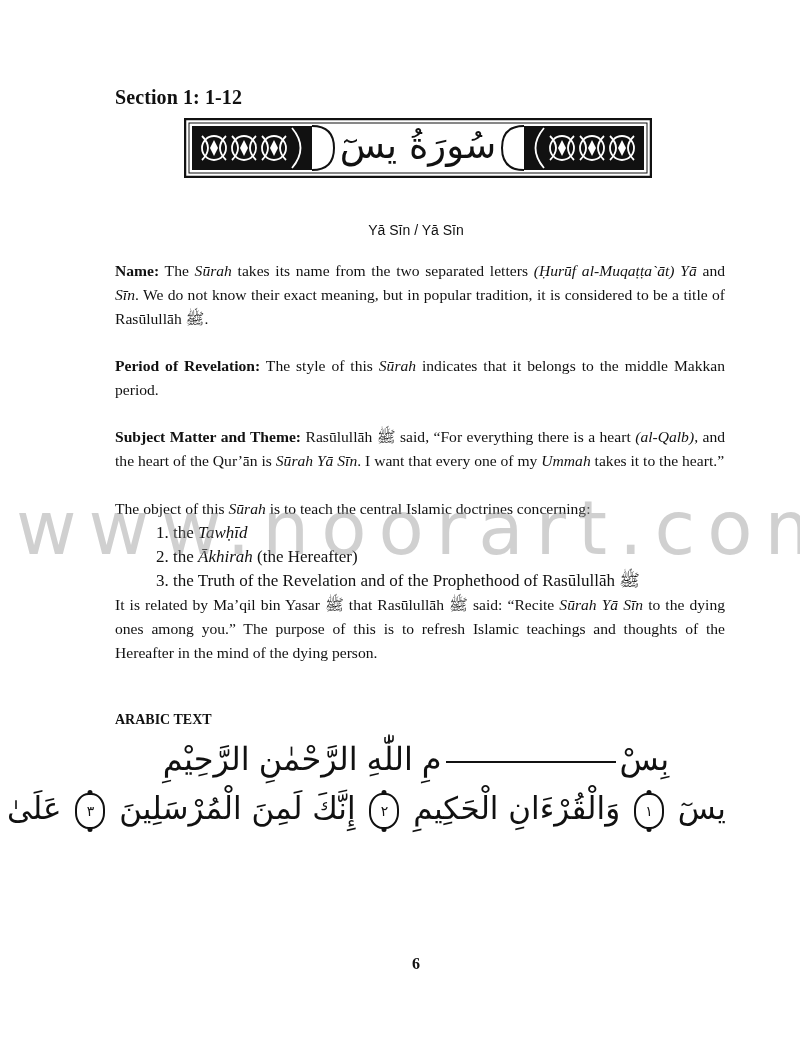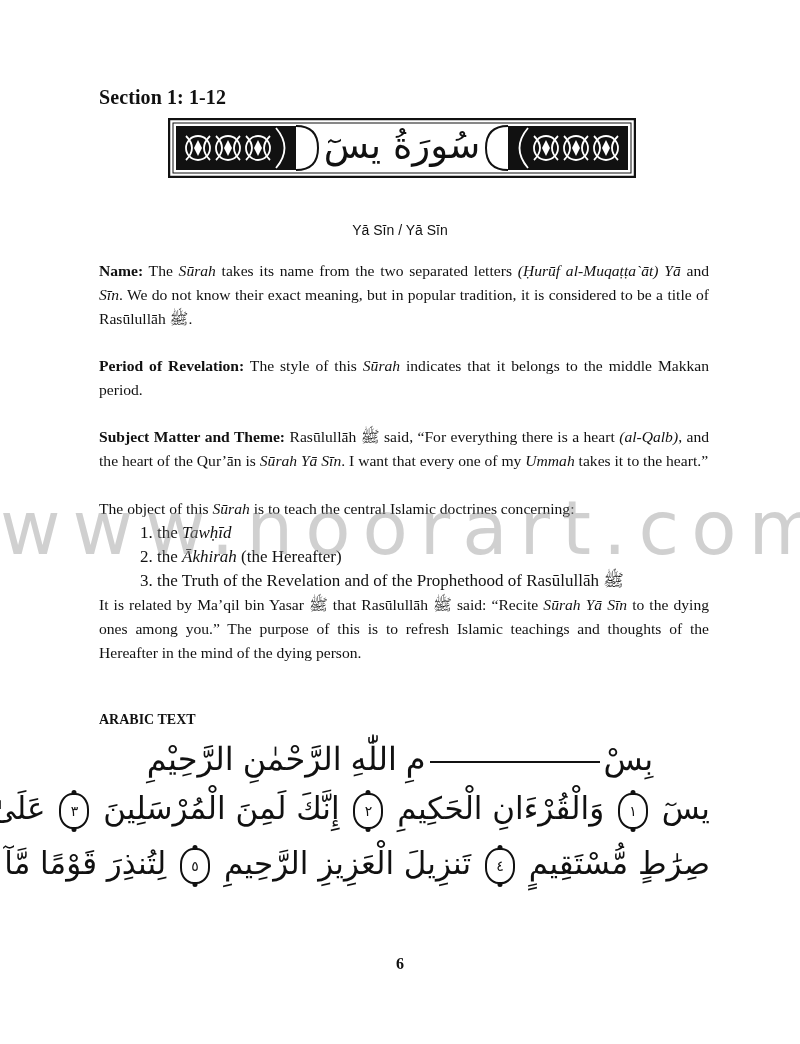--- a/index.html
+++ b/index.html
@@ -1,18 +1,18 @@
 <!DOCTYPE html>
 <html><head>
 <meta charset="utf-8">
 <style>
   html, body { margin: 0; padding: 0; background: #ffffff; }
   body { width: 800px; height: 1044px; position: relative; overflow: hidden;
          font-family: "Liberation Serif", "DejaVu Serif", serif; color: #111; }
-  .page { position: absolute; left: 0; top: 0; width: 668px; height: 1044px; }
+  .page { position: absolute; left: 16px; top: 0; width: 668px; height: 1044px; }
 
   .section-heading { position: absolute; left: 99px; top: 86px; font-size: 20px; font-weight: bold; letter-spacing: 0.1px; }
 
   .banner { position: absolute; left: 168px; top: 118px; width: 468px; height: 60px; }
   .banner svg { width: 100%; height: 100%; display: block; }
   .banner-title { position: absolute; left: 0; right: 0; top: 6px; text-align: center;
                   font-family: "DejaVu Sans", sans-serif; font-size: 37px; direction: rtl; line-height: 44px; }
 
   .surah-title { position: absolute; left: 0; width: 800px; top: 196px; text-align: center;
                  font-size: 21px; font-weight: bold; }
@@ -136,25 +136,18 @@
   <div class="ayah-line" style="top:783px;">
     <span>يسٓ</span>
     <span class="ayah-marker">١</span>
     <span>وَالْقُرْءَانِ الْحَكِيمِ</span>
     <span class="ayah-marker">٢</span>
     <span>إِنَّكَ لَمِنَ الْمُرْسَلِينَ</span>
     <span class="ayah-marker">٣</span>
     <span>عَلَىٰ</span>
   </div>
 
-  <div class="ayah-line" style="top:838px;">
-    <span>صِرَٰطٍ مُّسْتَقِيمٍ</span>
-    <span class="ayah-marker">٤</span>
-    <span>تَنزِيلَ الْعَزِيزِ الرَّحِيمِ</span>
-    <span class="ayah-marker">٥</span>
-    <span>لِتُنذِرَ قَوْمًا مَّآ</span>
-  </div>
 
 
   <div class="page-number">6</div>
 
   <div class="watermark">www.noorart.com</div>
 </div>
 
 </body></html>

